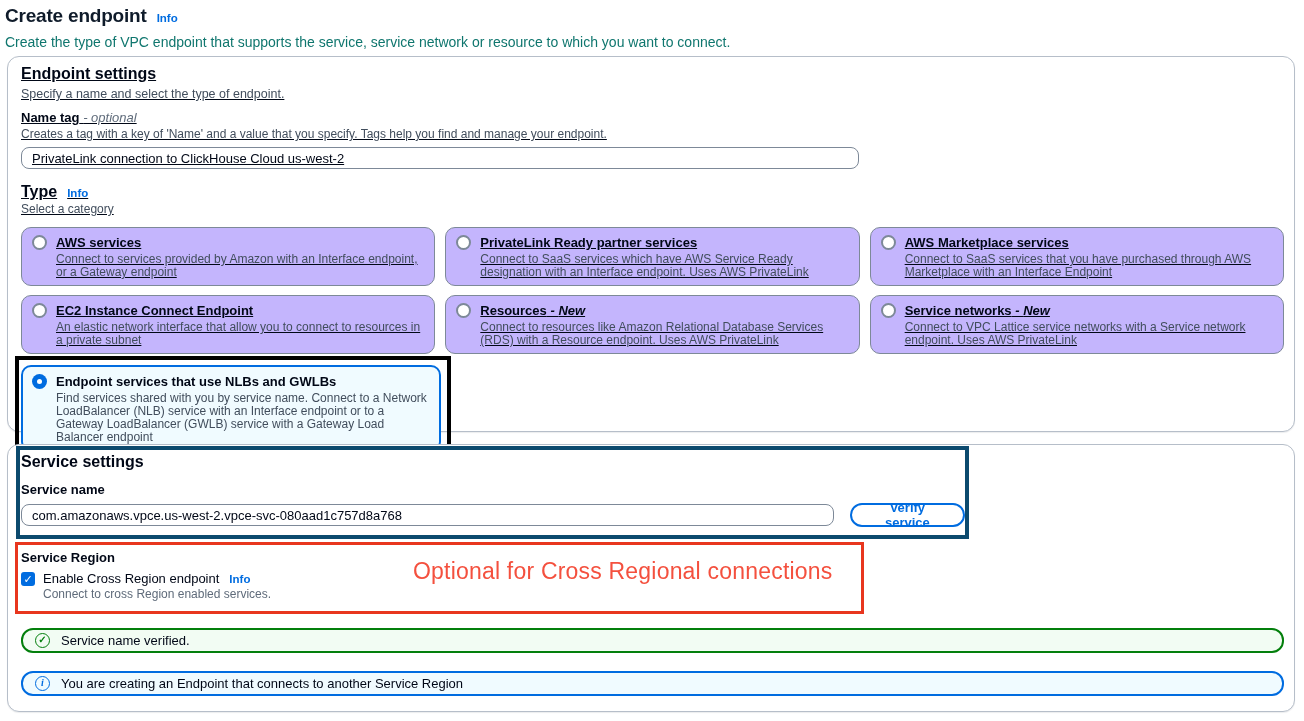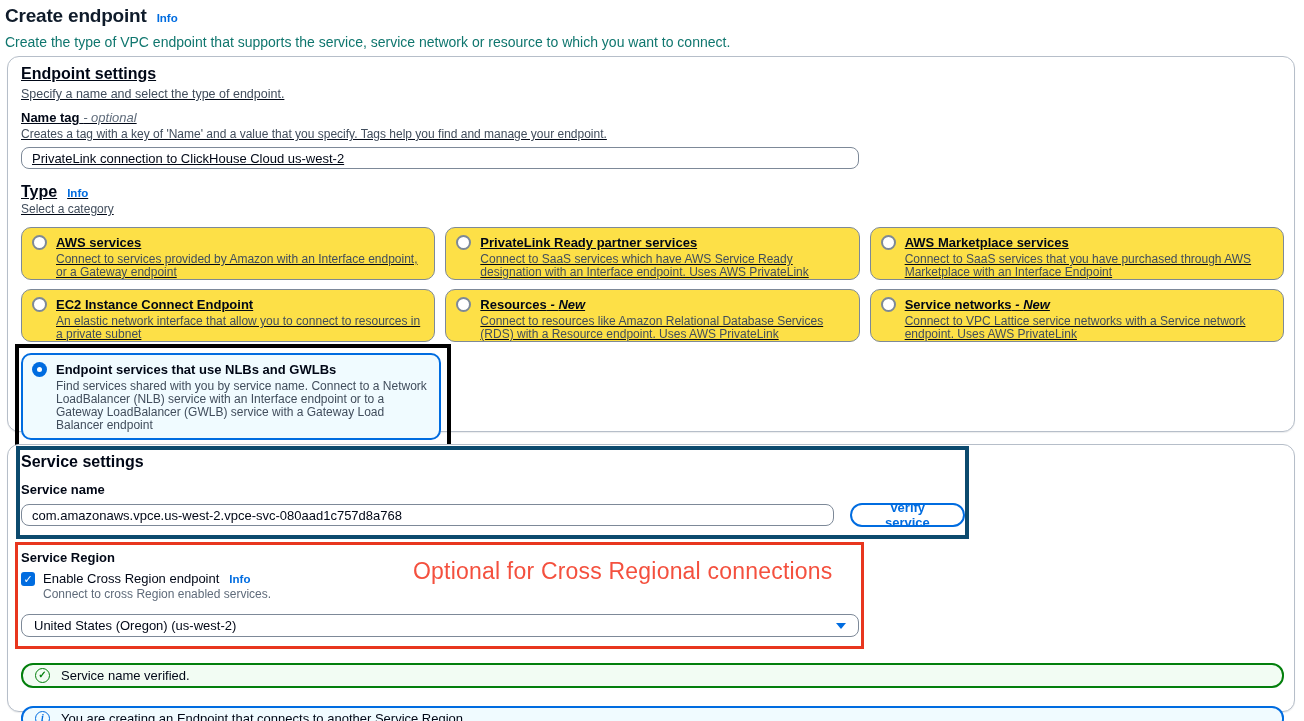--- a/index.html
+++ b/index.html
@@ -35,22 +35,22 @@
     margin-top:5px; width:838px; height:22px;
     border:1.5px solid #7d8998; border-radius:8px;
     font-size:13px; padding:0 10px; color:#000716; background:#fff;
     font-family:"Liberation Sans", sans-serif; display:block;
   }
 
   
   .type-heading { margin-top:15px; }
   .tiles-grid { margin-top:10px; width:1263px; display:grid; grid-template-columns:repeat(3,1fr); gap:9px 10px; }
   .tile {
-    border:1px solid #7d8998; border-radius:10px; background:#fde047;
-    padding:6px 12px 0 10px; display:flex; gap:9px; cursor:pointer;
+    border:1px solid #7d8998; border-radius:10px; background:#c4b5fd;
+    padding:6px 12px 6px 10px; display:flex; gap:9px; cursor:pointer;
   }
   .radio {
     flex:none; width:15px; height:15px; margin-top:1px;
     border:2px solid #7d8998; border-radius:50%; background:#fff; position:relative;
   }
   .tile-title { font-size:13px; font-weight:700; line-height:17px; }
   .tile-suffix { font-style:italic; }
   .tile-suffix:empty { display:none; }
   .tile-suffix::before { content:" - "; }
   .tile-desc { font-size:12px; color:#414d5c; line-height:13px; margin-top:2px; }
@@ -197,24 +197,20 @@
 
   <div class="region-box">
     <div class="field-label" style="margin-top:2px;">Service Region</div>
     <div class="checkbox-row">
       <span class="checkbox">✓</span>
       <span class="checkbox-label">Enable Cross Region endpoint</span>
       <a class="info-link" style="margin-left:2px;">Info</a>
     </div>
     <p class="checkbox-helper">Connect to cross Region enabled services.</p>
     <div class="region-note">Optional for Cross Regional connections</div>
-    <div class="select">
-      <span>United States (Oregon) (us-west-2)</span>
-      <span class="caret-down"></span>
-    </div>
   </div>
 
   <div class="alert alert-success">
     <span class="alert-icon icon-success">✓</span>
     <span>Service name verified.</span>
   </div>
 
   <div class="alert alert-info">
     <span class="alert-icon icon-info">i</span>
     <span>You are creating an Endpoint that connects to another Service Region</span>

